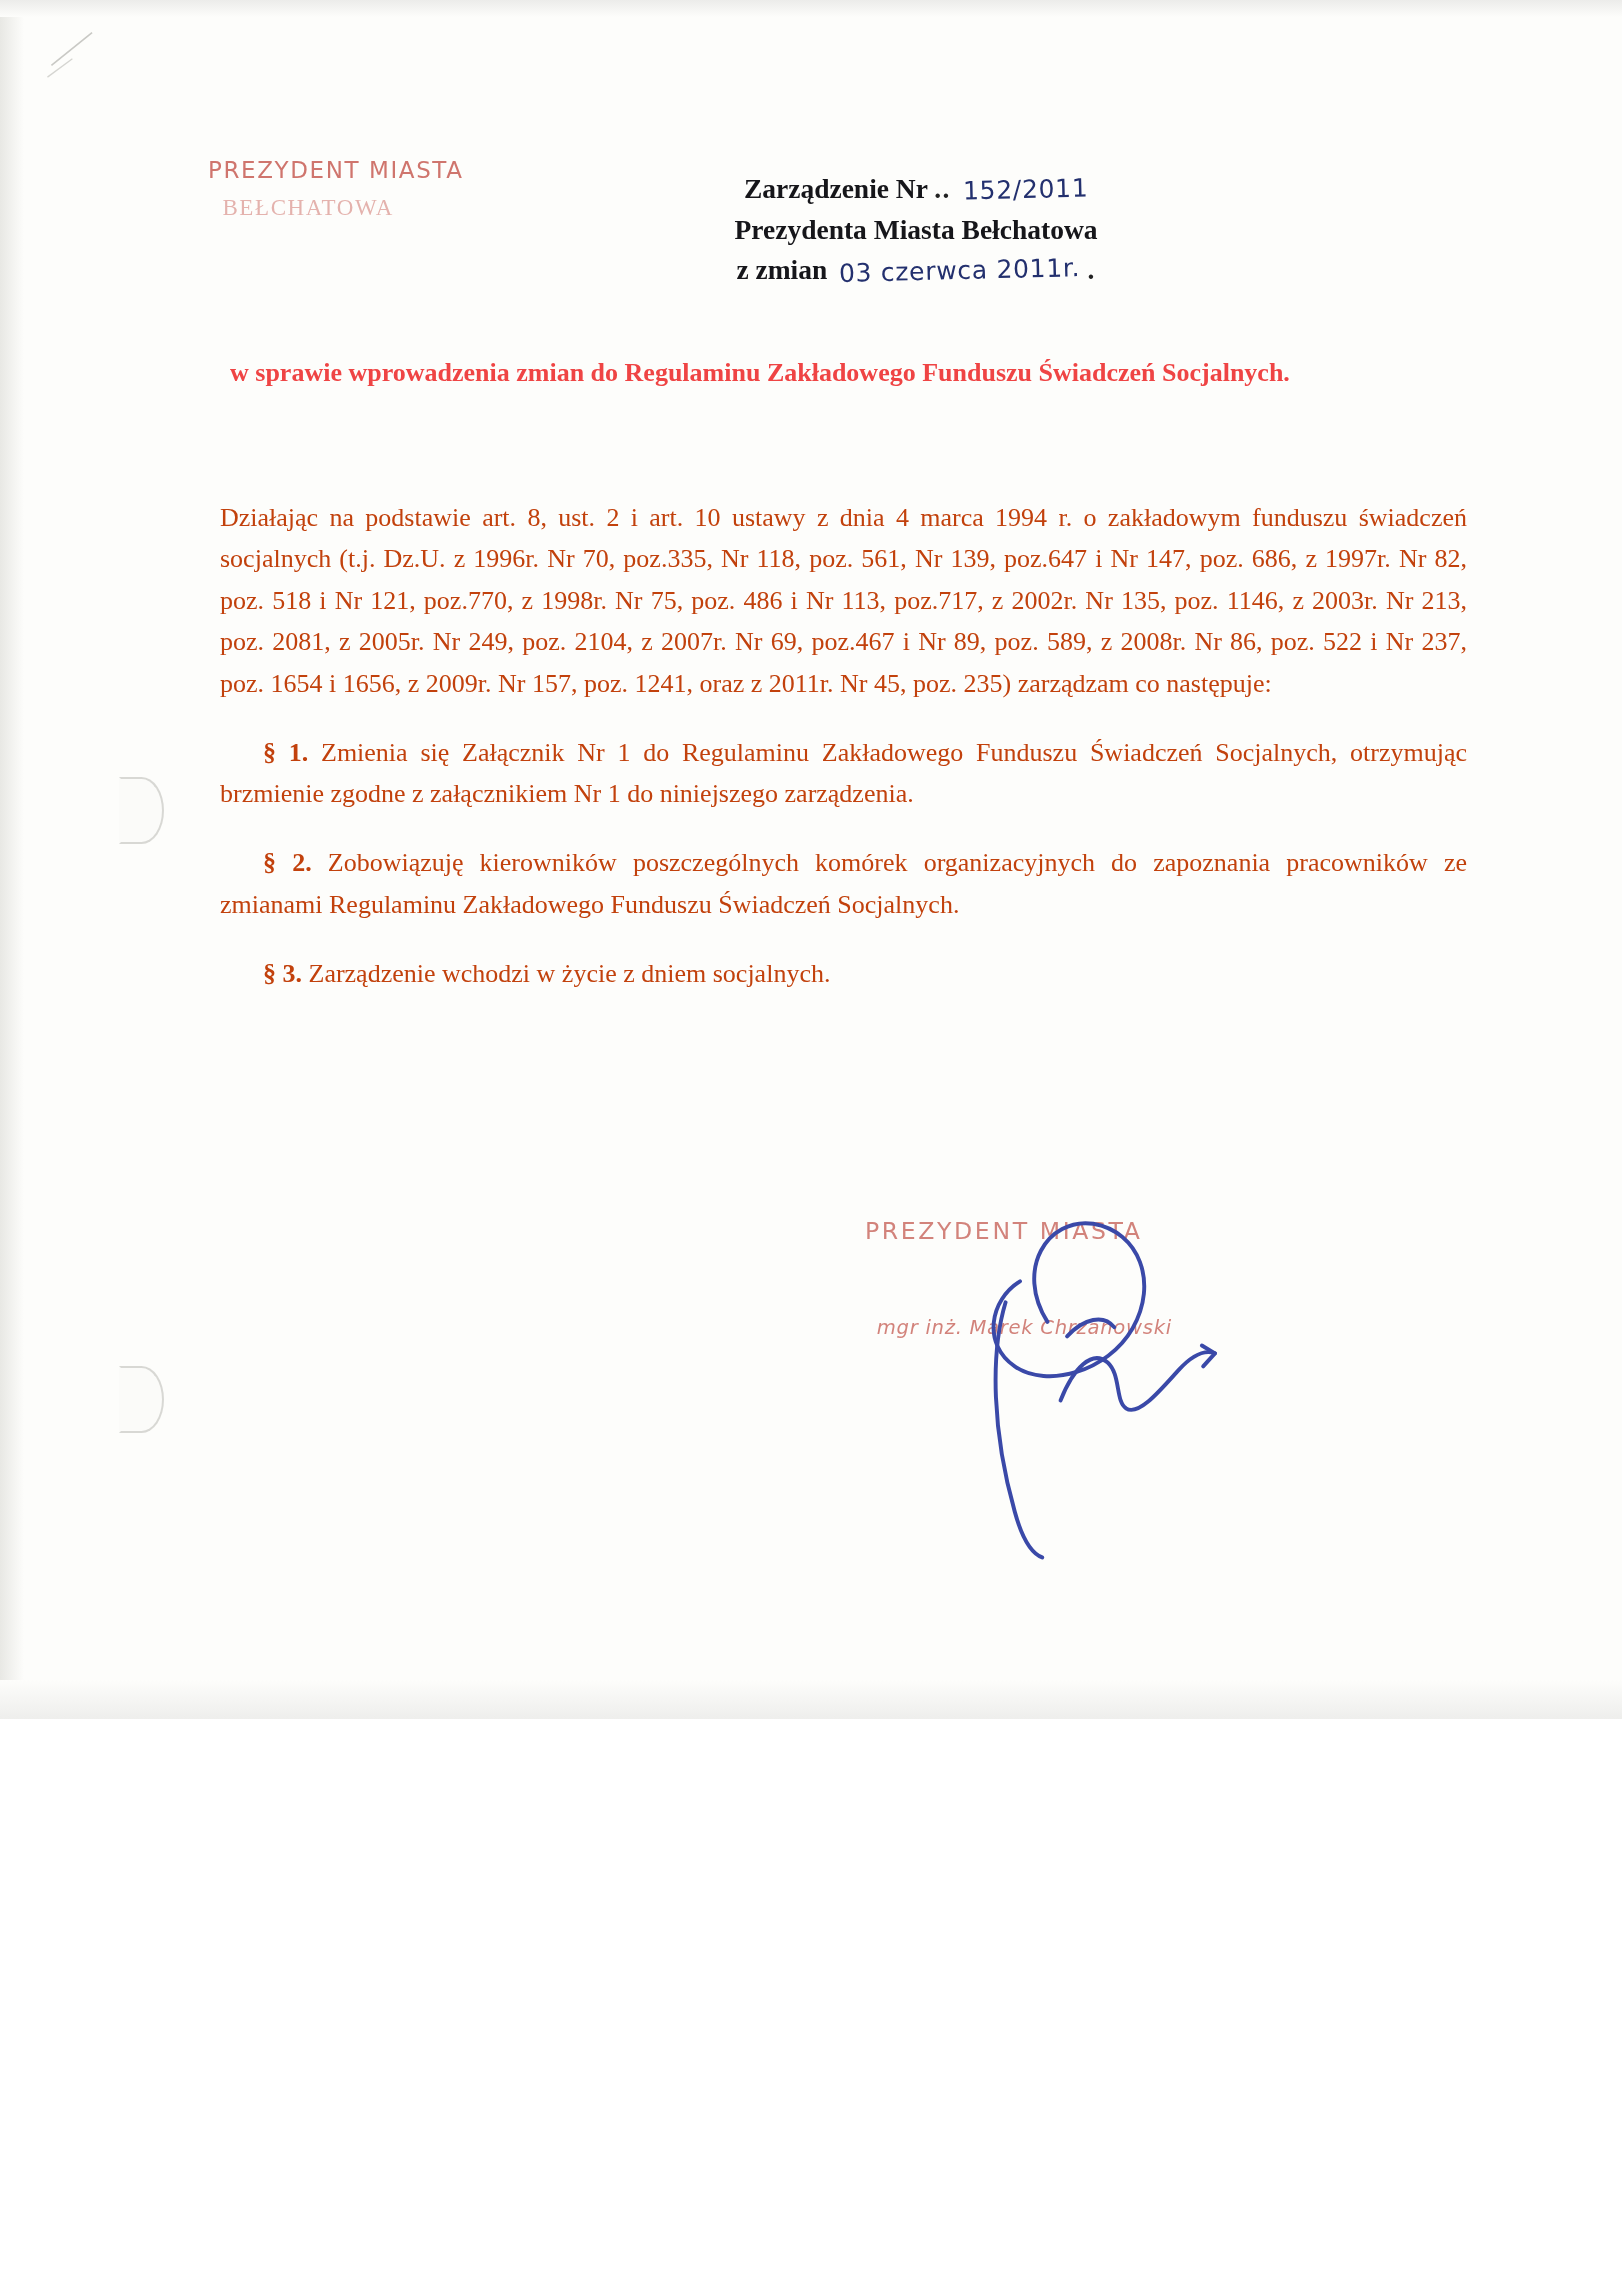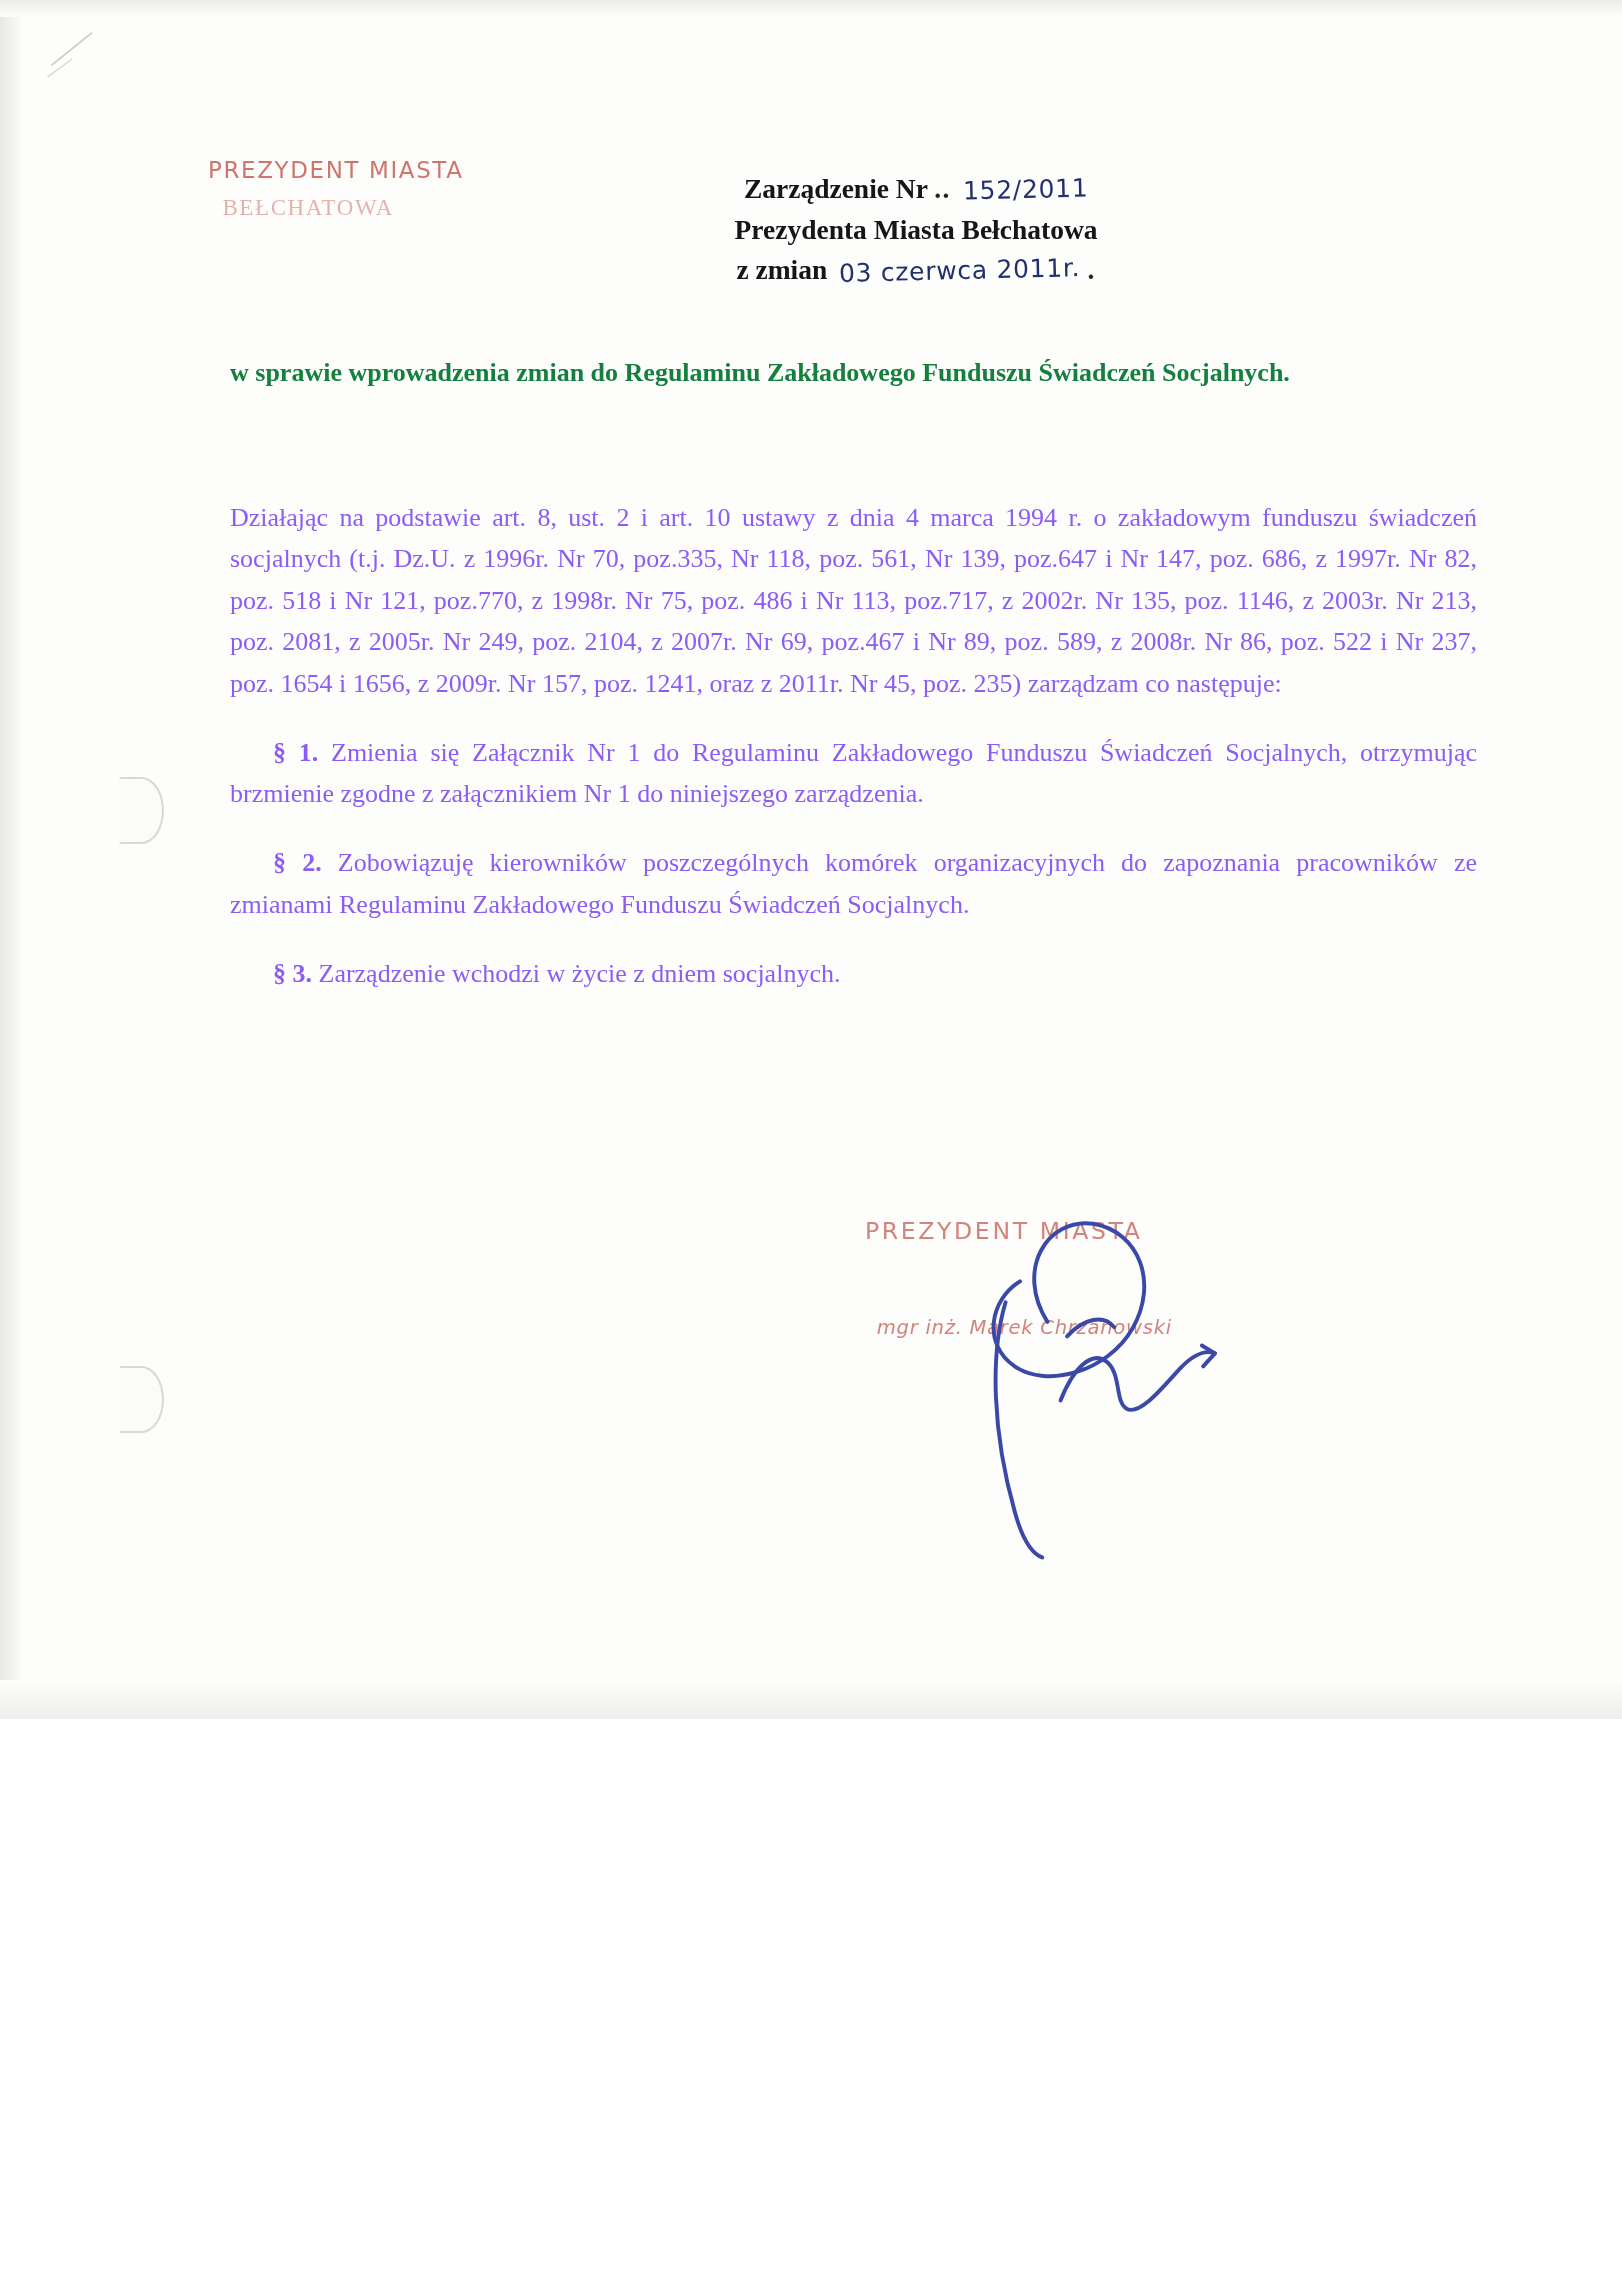--- a/index.html
+++ b/index.html
@@ -104,33 +104,33 @@
   
   .subject {
     position: absolute;
     left: 230px;
     top: 353px;
     width: 1243px;
     font-weight: bold;
     font-size: 26px;
     line-height: 1.55;
     text-align: justify;
-    color: #15803d;
+    color: #ef4444;
   }
   .subject .j { text-align: justify; text-align-last: left; }
 
   
   .body-block {
     position: absolute;
-    left: 230px;
+    left: 220px;
     top: 497px;
     width: 1247px;
     font-size: 26px;
     line-height: 1.595;
-    color: #8b5cf6;
+    color: #c2410c;
     text-align: justify;
   }
   .body-block p { margin: 0 0 0 0; text-align: justify; }
   .para-spacer { height: 27.5px; }
   .indent { display: inline-block; width: 43px; }
   .sec { font-weight: bold; }
 
   
   .sig-stamp {
     position: absolute;

